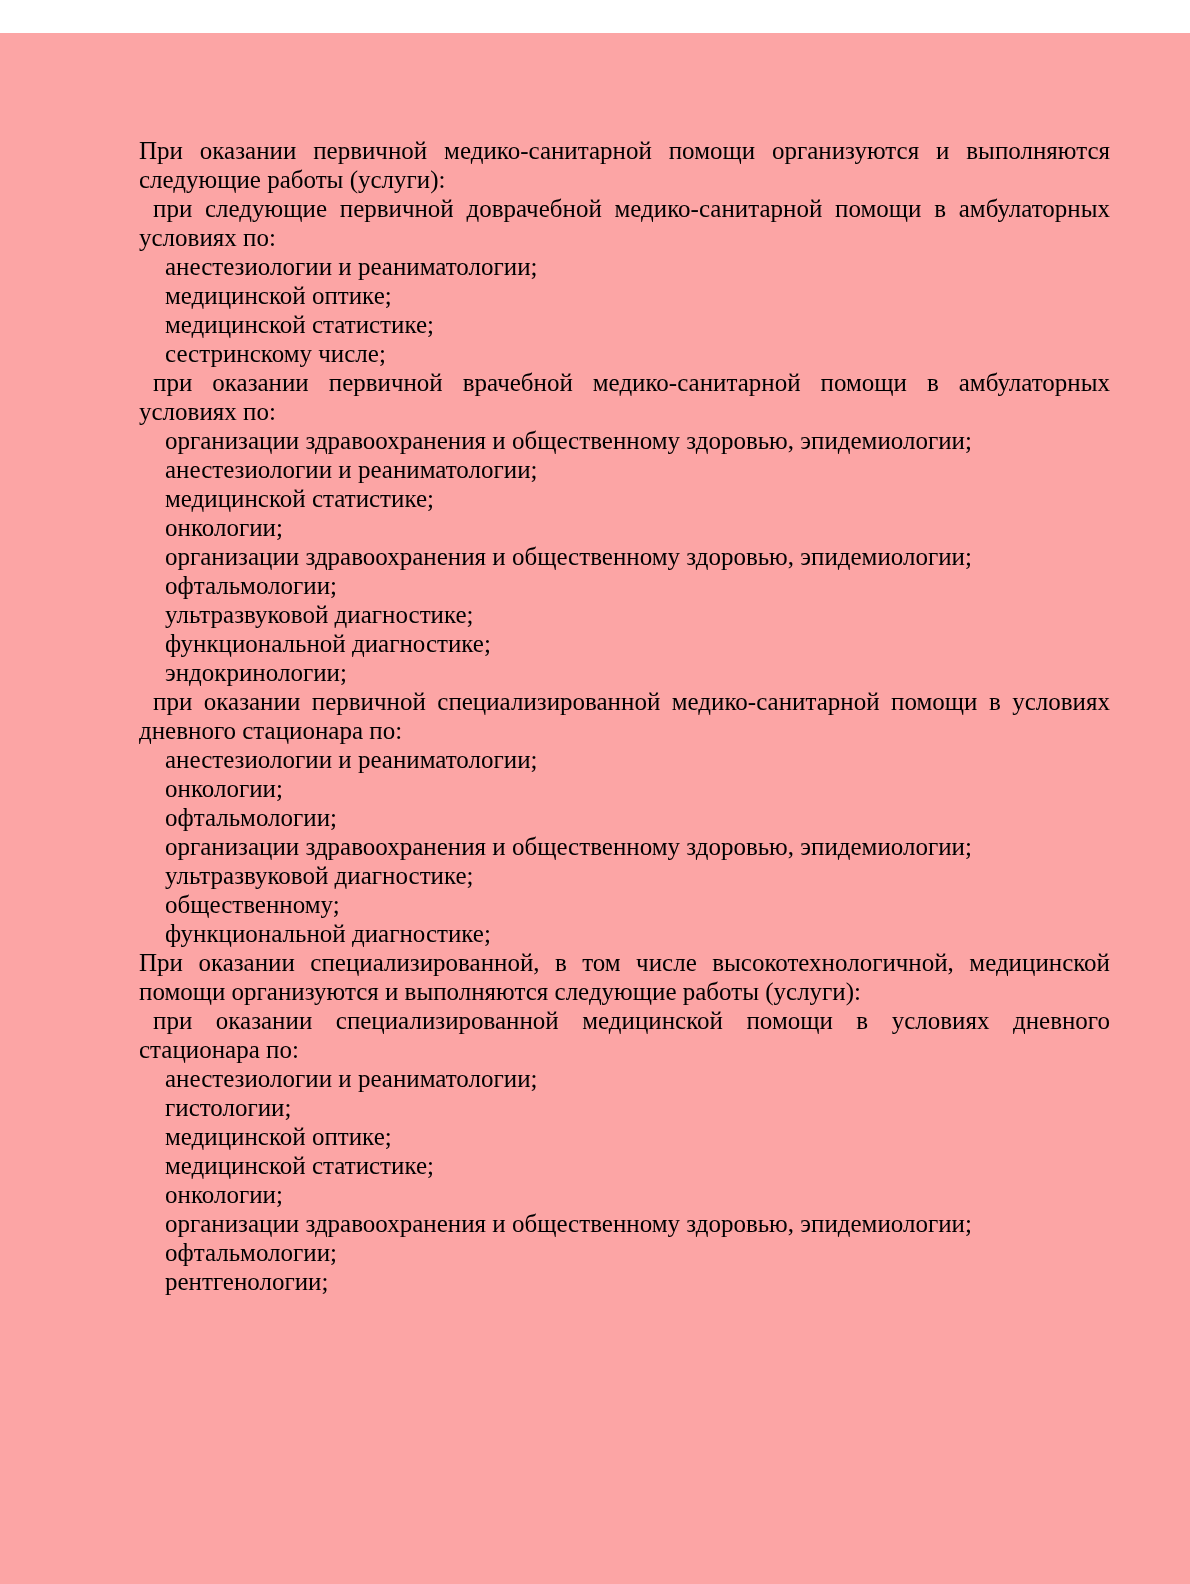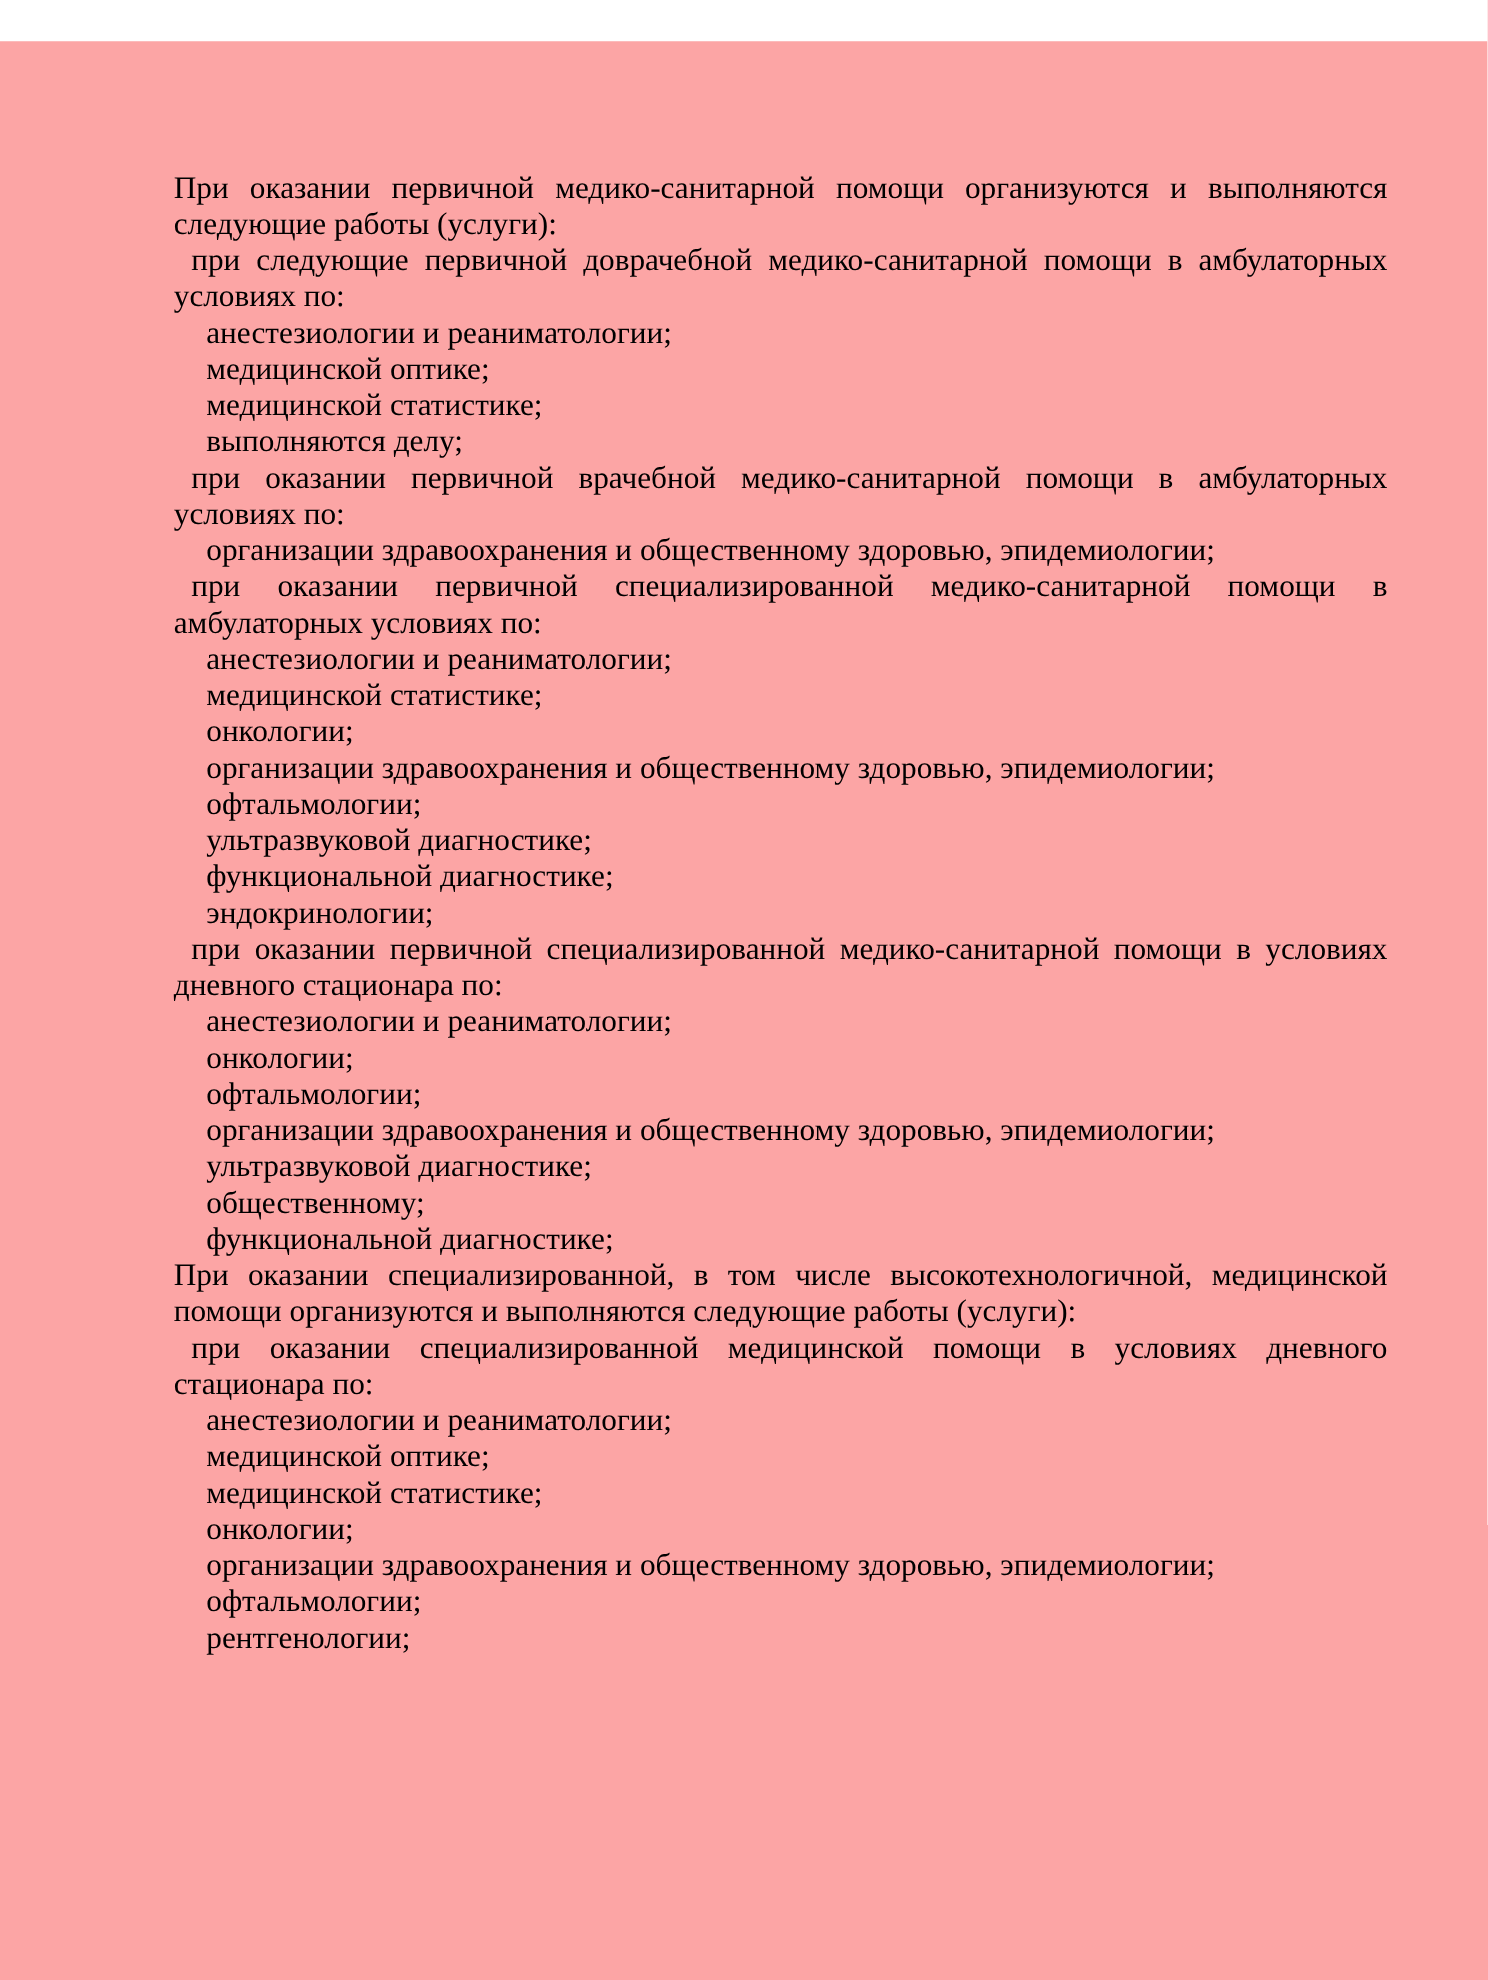--- a/index.html
+++ b/index.html
@@ -32,42 +32,42 @@
 </style>
 </head>
 <body>
 
 <div class="page">
   <p class="p-section">При оказании первичной медико-санитарной помощи организуются и выполняются следующие работы (услуги):</p>
   <p class="p-sub">при следующие первичной доврачебной медико-санитарной помощи в амбулаторных условиях по:</p>
   <p class="p-item">анестезиологии и реаниматологии;</p>
   <p class="p-item">медицинской оптике;</p>
   <p class="p-item">медицинской статистике;</p>
-  <p class="p-item">выполняются делу;</p>
+  <p class="p-item">сестринскому числе;</p>
   <p class="p-sub">при оказании первичной врачебной медико-санитарной помощи в амбулаторных условиях по:</p>
   <p class="p-item">организации здравоохранения и общественному здоровью, эпидемиологии;</p>
-  <p class="p-sub">при оказании первичной специализированной медико-санитарной помощи в амбулаторных условиях по:</p>
   <p class="p-item">анестезиологии и реаниматологии;</p>
   <p class="p-item">медицинской статистике;</p>
   <p class="p-item">онкологии;</p>
   <p class="p-item">организации здравоохранения и общественному здоровью, эпидемиологии;</p>
   <p class="p-item">офтальмологии;</p>
   <p class="p-item">ультразвуковой диагностике;</p>
   <p class="p-item">функциональной диагностике;</p>
   <p class="p-item">эндокринологии;</p>
   <p class="p-sub">при оказании первичной специализированной медико-санитарной помощи в условиях дневного стационара по:</p>
   <p class="p-item">анестезиологии и реаниматологии;</p>
   <p class="p-item">онкологии;</p>
   <p class="p-item">офтальмологии;</p>
   <p class="p-item">организации здравоохранения и общественному здоровью, эпидемиологии;</p>
   <p class="p-item">ультразвуковой диагностике;</p>
   <p class="p-item">общественному;</p>
   <p class="p-item">функциональной диагностике;</p>
   <p class="p-section">При оказании специализированной, в том числе высокотехнологичной, медицинской помощи организуются и выполняются следующие работы (услуги):</p>
   <p class="p-sub">при оказании специализированной медицинской помощи в условиях дневного стационара по:</p>
   <p class="p-item">анестезиологии и реаниматологии;</p>
+  <p class="p-item">гистологии;</p>
   <p class="p-item">медицинской оптике;</p>
   <p class="p-item">медицинской статистике;</p>
   <p class="p-item">онкологии;</p>
   <p class="p-item">организации здравоохранения и общественному здоровью, эпидемиологии;</p>
   <p class="p-item">офтальмологии;</p>
   <p class="p-item">рентгенологии;</p>
 </div>
 
 </body></html>

